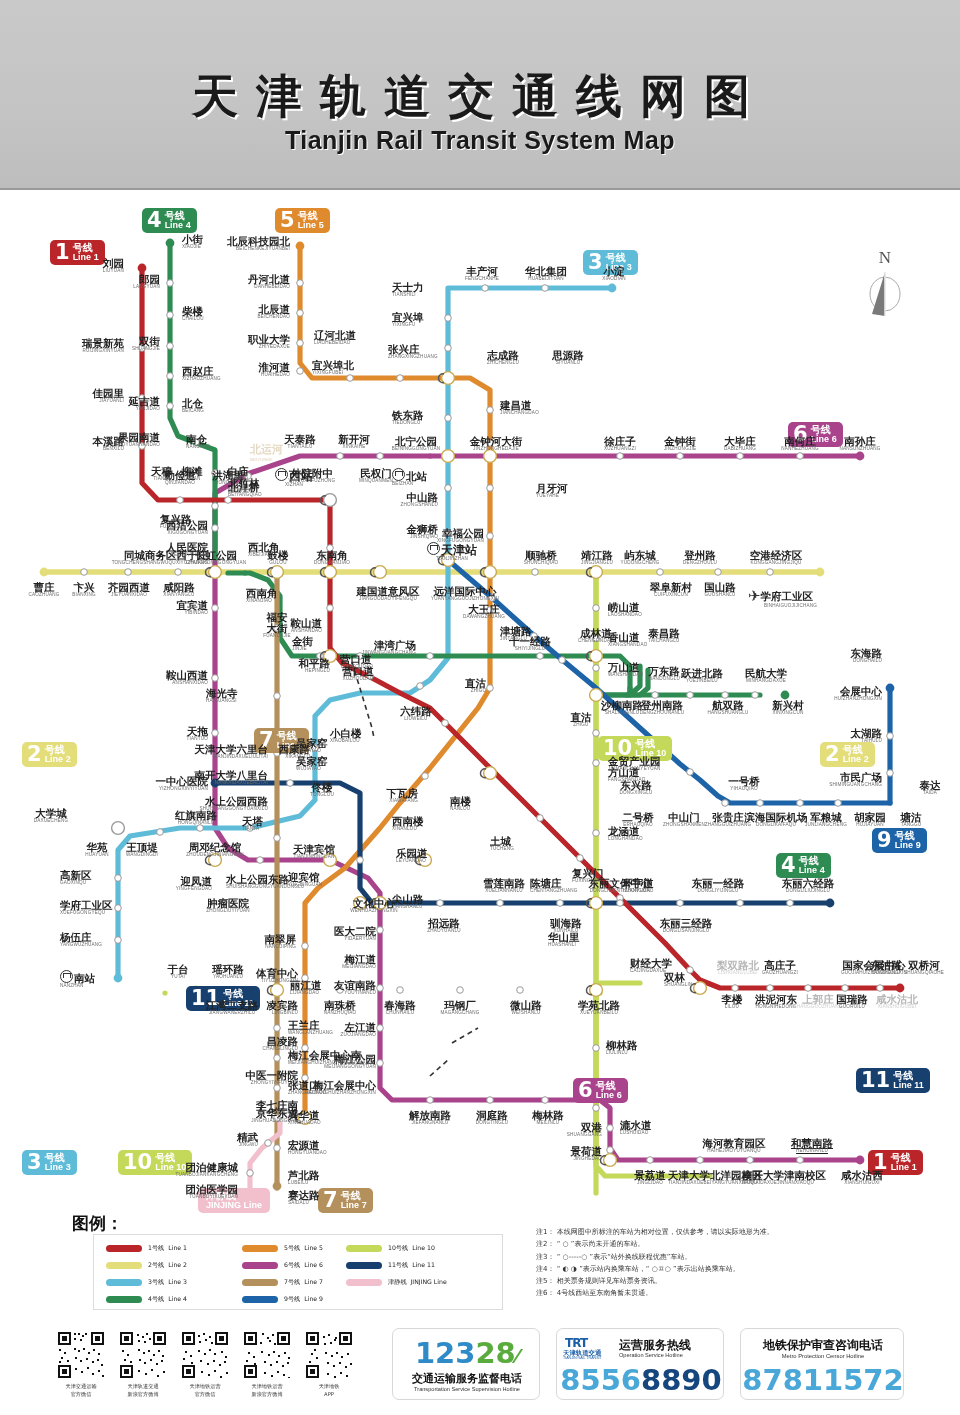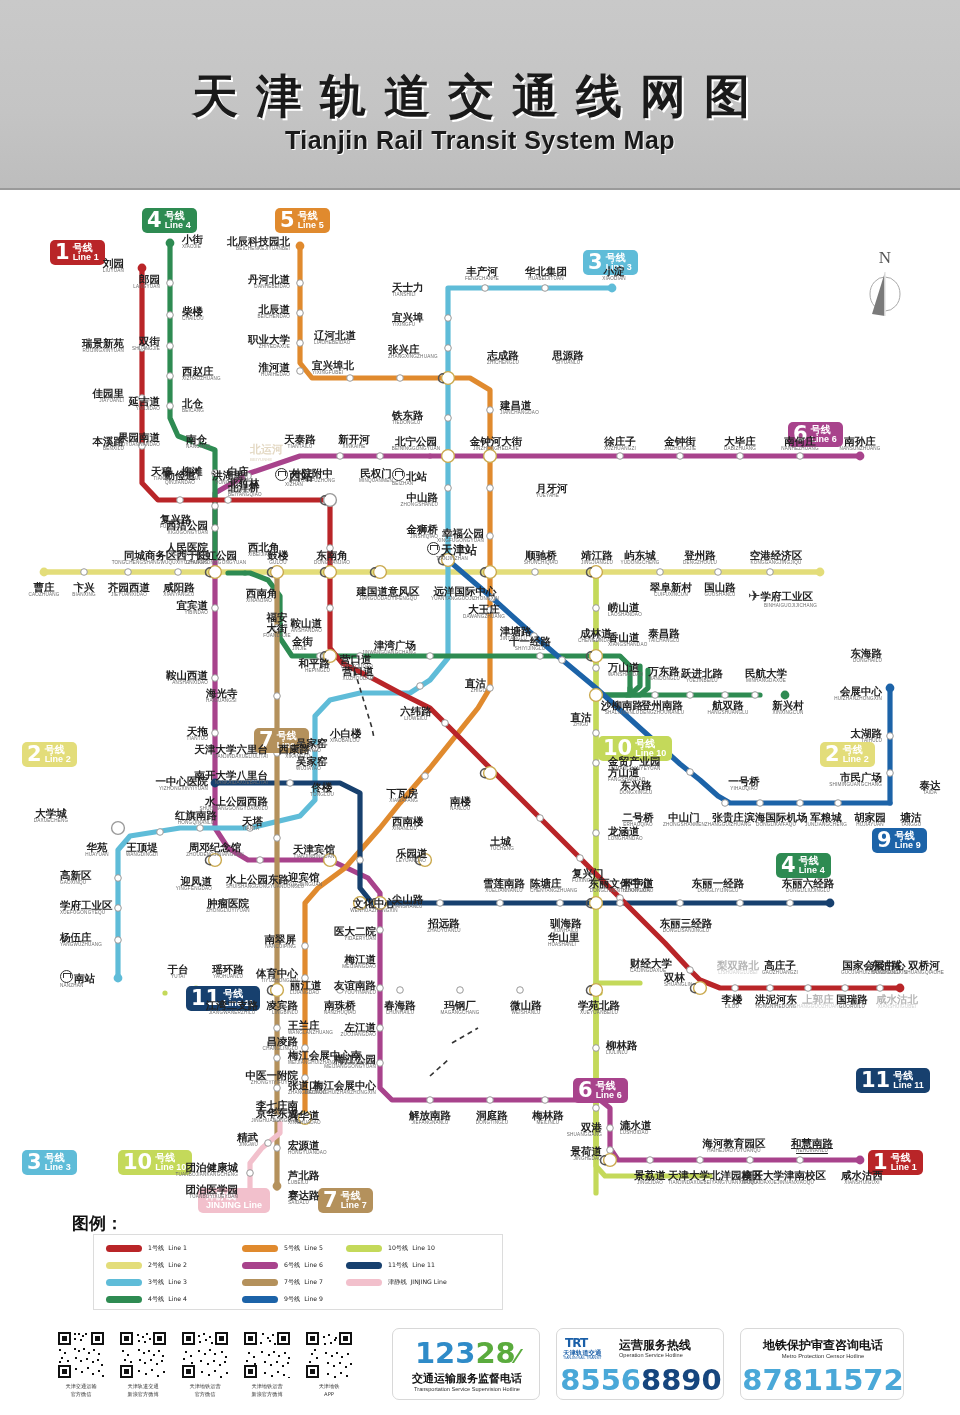--- a/index.html
+++ b/index.html
@@ -1521,20 +1521,28 @@
       <div class="lg-item" style="left:252px;top:26px;">
         <span class="lg-sw" style="background:#17406e"></span>
         <span class="lg-tx"><span>11号线</span>&nbsp;&nbsp;<span>Line 11</span></span>
         </div>
       <div class="lg-item" style="left:252px;top:43px;">
         <span class="lg-sw" style="background:#f2c0cc"></span>
         <span class="lg-tx"><span>津静线</span>&nbsp;&nbsp;<span>JINJING Line</span></span>
         </div>
     </div>
 
+    <div id="notes">
+      <div class="note">注1：  本线网图中所标注的车站为相对位置，仅供参考，请以实际地形为准。</div>
+      <div class="note">注2：  “ ○ ”表示尚未开通的车站。</div>
+      <div class="note">注3：  “ ○-----○ ”表示“站外换线联程优惠”车站。</div>
+      <div class="note">注4：  “ ◐ ◑ ”表示站内换乘车站，“ ○ㅍ○ ”表示出站换乘车站。</div>
+      <div class="note">注5：  相关票务规则详见车站票务资讯。</div>
+      <div class="note">注6：  4号线西站至东南角暂未贯通。</div>
+    </div>
   </div>
 
   <div id="footer">
 
     <div class="qr" style="left:56px;top:8px;">
       <div class="code">
         <svg width="50" height="50" viewBox="0 0 50 50">
           <rect width="50" height="50" fill="#fff"></rect>
           <g fill="#111">
             <rect x="2" y="2" width="13" height="13"></rect>

